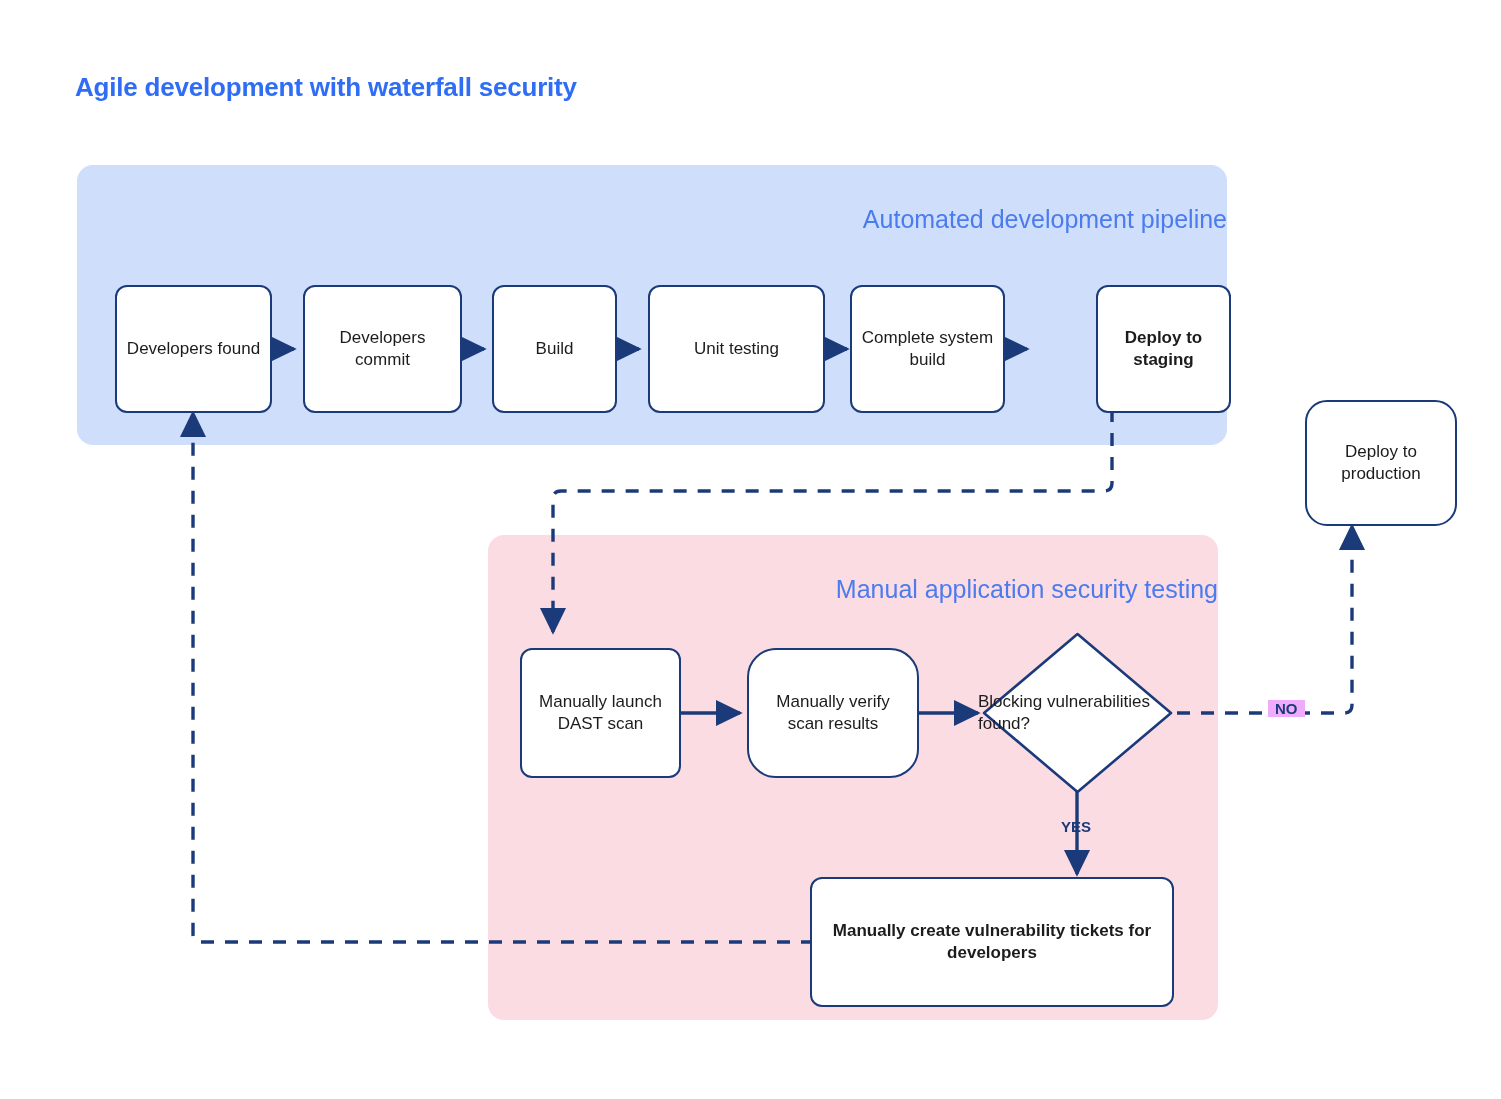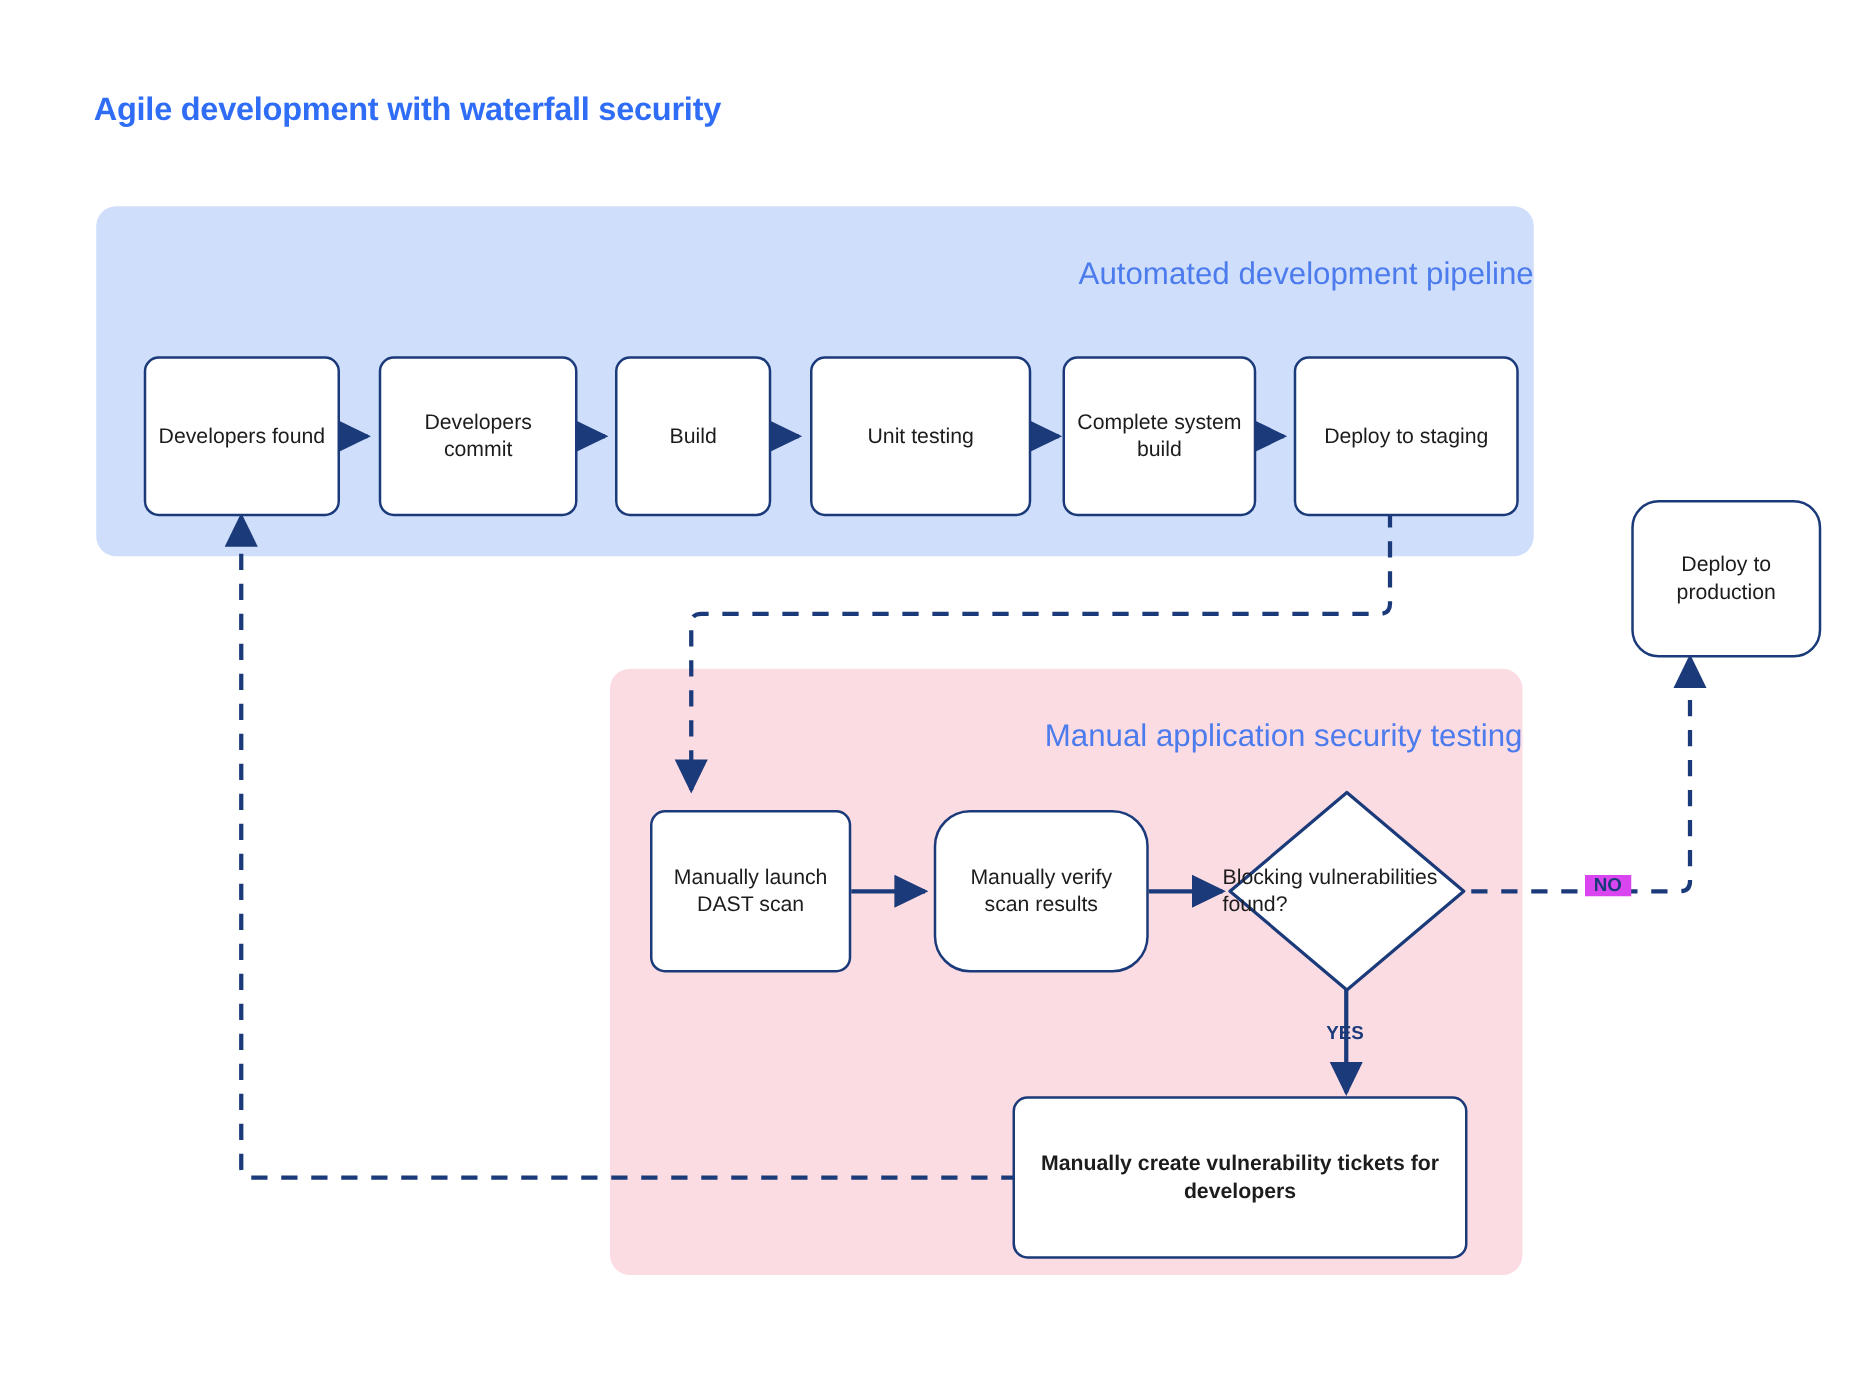--- a/index.html
+++ b/index.html
@@ -163,34 +163,34 @@
   <div class="node" style="left:115px; top:285px; width:157px; height:128px;">Developers found</div>
 
   <div class="node" style="left:303px; top:285px; width:159px; height:128px;">Developers commit</div>
 
   <div class="node" style="left:492px; top:285px; width:125px; height:128px;">Build</div>
 
   <div class="node" style="left:648px; top:285px; width:177px; height:128px;">Unit testing</div>
 
   <div class="node" style="left:850px; top:285px; width:155px; height:128px;">Complete system build</div>
 
-  <div class="node" style="left:1035px; top:285px; width:180px; height:128px;">Deploy to staging</div>
+  <div class="node" style="left:1096px; top:285px; width:135px; height:128px;font-weight:bold;">Deploy to staging</div>
 
   <div class="node round-lg" style="left:1278px; top:400px; width:152px; height:126px;">Deploy to production</div>
 
   <div class="node" style="left:520px; top:648px; width:161px; height:130px;">Manually launch DAST scan</div>
 
   <div class="node" style="left:747px; top:648px; width:172px; height:130px;border-radius:29px;">Manually verify scan results</div>
 
   <div class="diamond-wrap" style="left:978px; top:628px; width:199px; height:170px;">
     <svg class="diamond-shape" viewBox="0 0 199 170">
       <path d="M99.5,6 L193,85 L99.5,164 L6,85 Z" fill="#ffffff" stroke="#1b3a7a" stroke-width="2.6" stroke-linejoin="round"></path>
     </svg>
     <div class="diamond-label">Blocking vulnerabilities found?</div>
   </div>
 
   <div class="node bold" style="left:810px; top:877px; width:364px; height:130px;">Manually create vulnerability tickets for developers</div>
 
   <div class="edge-label" style="left:1061px; top:818px;">YES</div>
 
-  <div class="edge-label" style="left:1268px; top:700px; background:#d946ef; padding:0 7px;">NO</div>
+  <div class="edge-label" style="left:1268px; top:700px; background:#f0abfc; padding:0 7px;">NO</div>
 
 </div>
 
 </body></html>

